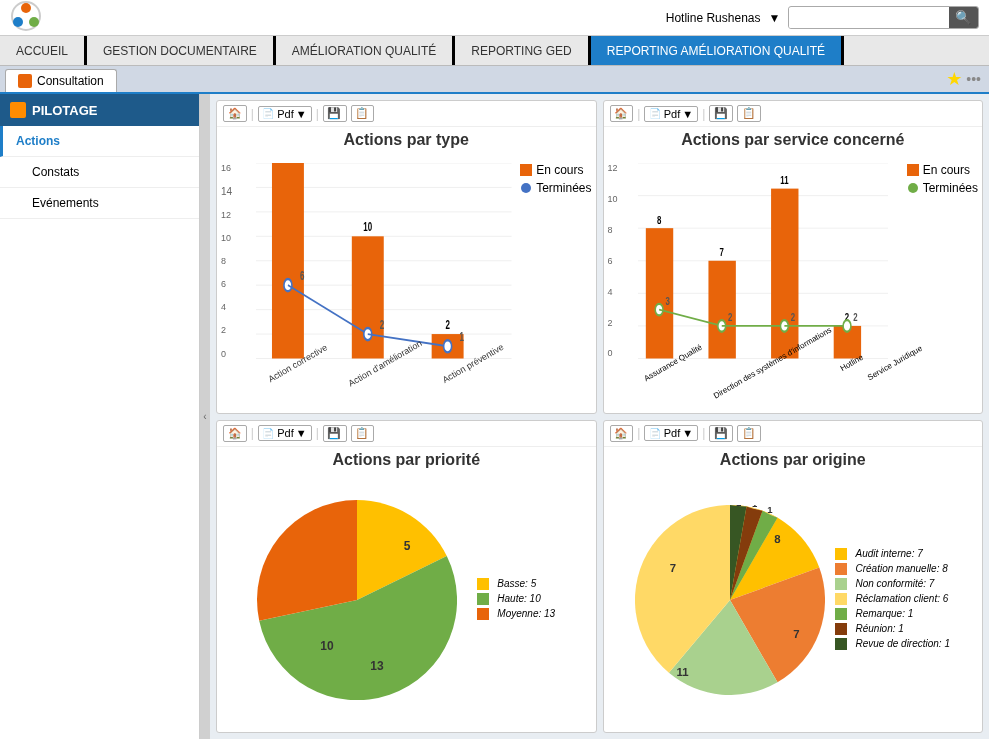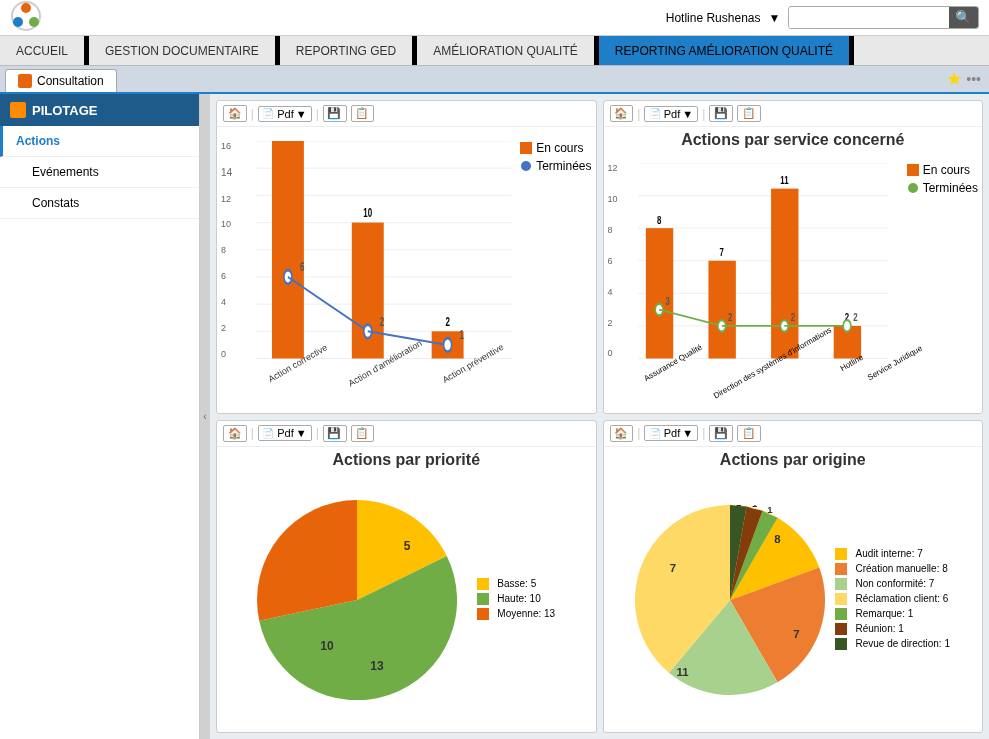--- a/index.html
+++ b/index.html
@@ -7,22 +7,22 @@
 
     
     .top-bar { background: #fff; height: 36px; display: flex; align-items: center; justify-content: space-between; padding: 0 10px; border-bottom: 1px solid #ccc; }
     .user-area { display: flex; align-items: center; gap: 8px; font-size: 12px; }
     .search-bar { display: flex; align-items: center; border: 1px solid #aaa; border-radius: 3px; overflow: hidden; }
     .search-input { border: none; outline: none; padding: 3px 6px; font-size: 12px; width: 160px; }
     .search-btn { background: #555; border: none; color: #fff; padding: 3px 6px; cursor: pointer; }
 
     
     .nav-bar { background: #e8e8e8; height: 30px; display: flex; align-items: center; border-bottom: 1px solid #bbb; }
-    .nav-item { padding: 0 16px; height: 100%; display: flex; align-items: center; font-size: 12px; color: #333; cursor: pointer; border-right: 5px solid #000000; }
-    .nav-item.active { background: #1e7ec8; color: #000000; }
+    .nav-item { padding: 0 16px; height: 100%; display: flex; align-items: center; font-size: 12px; color: #333; cursor: pointer; border-right: 3px solid #000000; }
+    .nav-item.active { background: #1e7ec8; color: #ffffff; }
 
     
     .tab-bar { background: #d0d8e4; height: 28px; display: flex; align-items: flex-end; padding-left: 5px; border-bottom: 2px solid #1e7ec8; position: relative; }
     .tab { background: #fff; border: 1px solid #aaa; border-bottom: none; padding: 4px 12px; font-size: 12px; cursor: pointer; display: flex; align-items: center; gap: 5px; border-radius: 3px 3px 0 0; }
     .tab-icon { width: 14px; height: 14px; background: #e8640a; border-radius: 2px; display: inline-block; }
 
     
     .main-layout { display: flex; height: calc(739px - 36px - 30px - 28px); }
 
     
@@ -37,21 +37,21 @@
     .content-area { flex: 1; overflow: auto; background: #e8edf2; padding: 6px; display: grid; grid-template-columns: 1fr 1fr; grid-template-rows: 1fr 1fr; gap: 6px; }
 
     
     .chart-panel { background: #fff; border: 1px solid #ccc; border-radius: 3px; display: flex; flex-direction: column; }
     .chart-toolbar { display: flex; align-items: center; gap: 4px; padding: 4px 6px; border-bottom: 1px solid #eee; }
     .toolbar-btn { background: #fff; border: 1px solid #aaa; border-radius: 2px; padding: 1px 4px; font-size: 11px; cursor: pointer; display: flex; align-items: center; gap: 2px; }
     .chart-body { flex: 1; padding: 4px; display: flex; flex-direction: column; }
     .chart-title { text-align: center; font-size: 16px; font-weight: bold; color: #333; margin-bottom: 4px; }
     .legend-item { display: flex; align-items: center; gap: 4px; }
     .pie-legend { font-size: 10px; }
-    .pie-legend-item { display: flex; align-items: center; gap: 8px; margin-bottom: 3px; }
+    .pie-legend-item { display: flex; align-items: center; gap: 8px; margin-bottom: 3px; font-style: italic; }
     .pie-legend-square { width: 12px; height: 12px; flex-shrink: 0; }
   </style>
 </head>
 <body>
 
 <div class="top-bar">
   <div>
     <svg width="32" height="32" viewBox="0 0 32 32">
       <circle cx="16" cy="16" r="14" fill="none" stroke="#ccc" stroke-width="2"></circle>
       <circle cx="16" cy="8" r="5" fill="#e8640a"></circle>
@@ -65,22 +65,22 @@
     <div class="search-bar">
       <input class="search-input" type="text" style="">
       <button class="search-btn">🔍</button>
     </div>
   </div>
 </div>
 
 <div class="nav-bar">
   <div class="nav-item">ACCUEIL</div>
   <div class="nav-item">GESTION DOCUMENTAIRE</div>
+  <div class="nav-item">AMÉLIORATION QUALITÉ</div>
   <div class="nav-item">REPORTING GED</div>
-  <div class="nav-item">AMÉLIORATION QUALITÉ</div>
   <div class="nav-item active">REPORTING AMÉLIORATION QUALITÉ</div>
 </div>
 
 <div class="tab-bar" style="position:relative;">
   <div class="tab">
     <span class="tab-icon"></span>
     <span>Consultation</span>
   </div>
   <div style="position:absolute;right:8px;top:2px;display:flex;align-items:center;gap:4px;">
     <span style="color:gold;font-size:18px;cursor:pointer;">★</span>
@@ -89,22 +89,22 @@
 </div>
 
 <div class="main-layout">
 
   <div class="sidebar">
     <div class="sidebar-header">
       <span class="sidebar-icon"></span>
       <span>PILOTAGE</span>
     </div>
     <div class="sidebar-item active">Actions</div>
+    <div class="sidebar-item">Constats</div>
     <div class="sidebar-item">Evénements</div>
-    <div class="sidebar-item">Constats</div>
   </div>
 
   <div class="sidebar-collapse">‹</div>
 
   <div class="content-area">
 
     <div class="chart-panel">
       <div class="chart-toolbar">
         <button class="toolbar-btn">
             <span>🏠</span>
@@ -117,20 +117,21 @@
         </button>
         <span style="color:#ccc;">|</span>
         <button class="toolbar-btn">
             <span>💾</span>
           </button>
         <button class="toolbar-btn">
             <span>📋</span>
           </button>
       </div>
       <div class="chart-body">
+        <div class="chart-title">Actions par type</div>
         <div style="flex:1;position:relative;padding:10px 80px 50px 35px;">
 
           <div style="position:absolute;left:0;top:10px;height:calc(100% - 60px);display:flex;flex-direction:column-reverse;justify-content:space-between;">
             <span style="font-size:9px;color:#666;">0</span>
             <span style="font-size:9px;color:#666;">2</span>
             <span style="font-size:9px;color:#666;">4</span>
             <span style="font-size:9px;color:#666;">6</span>
             <span style="font-size:9px;color:#666;">8</span>
             <span style="font-size:9px;color:#666;">10</span>
             <span style="font-size:9px;color:#666;">12</span>

